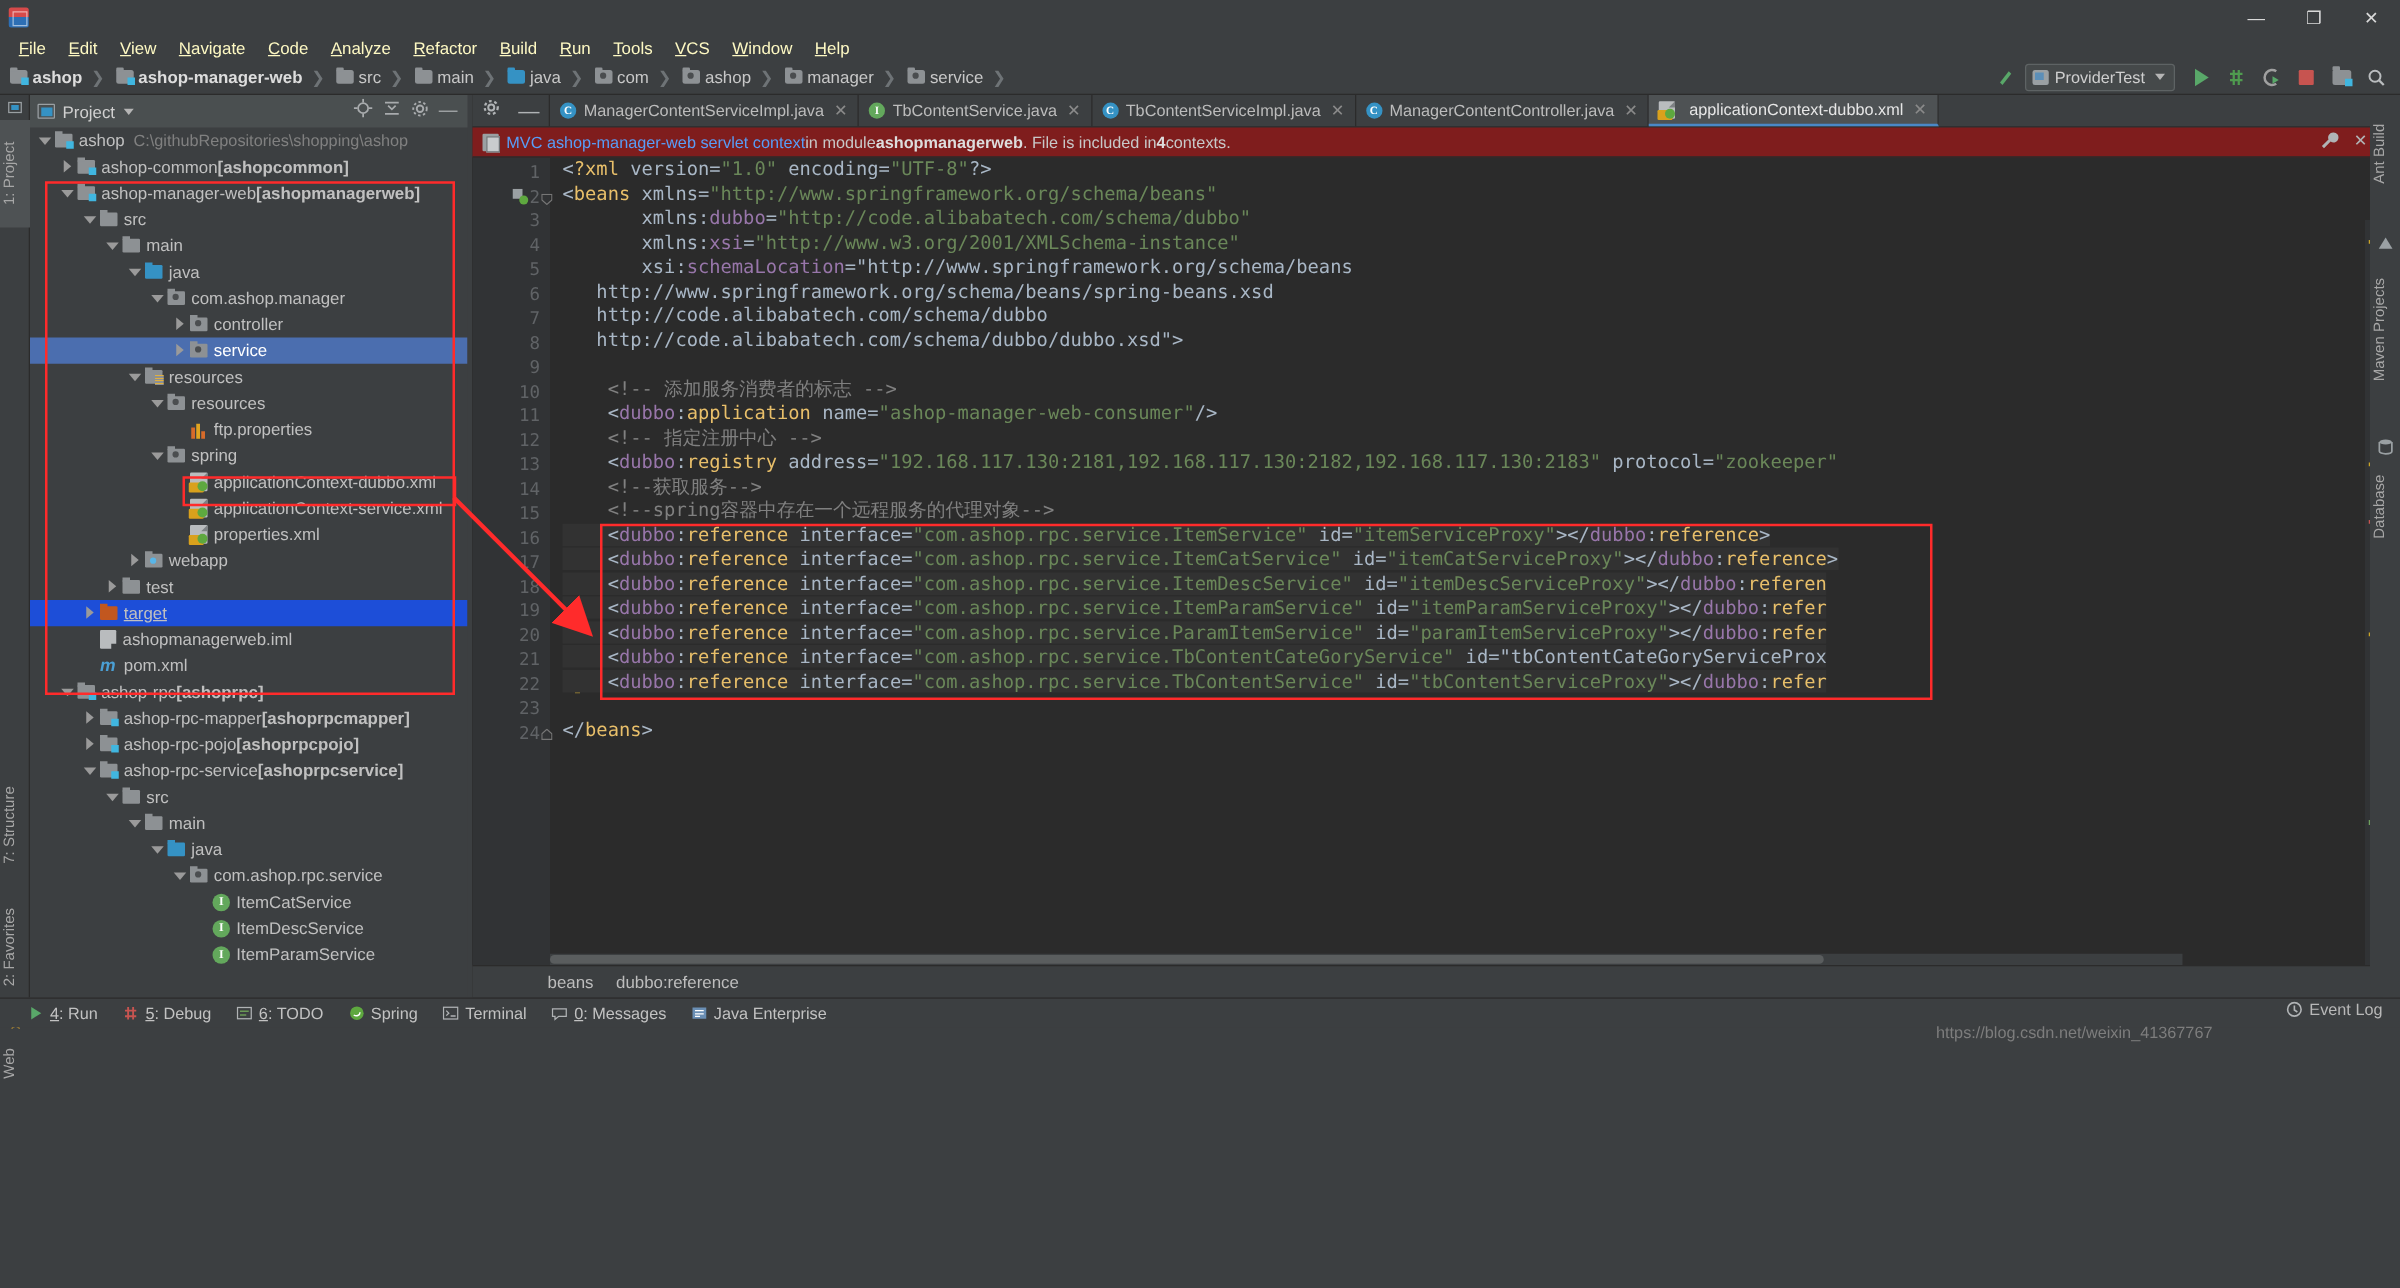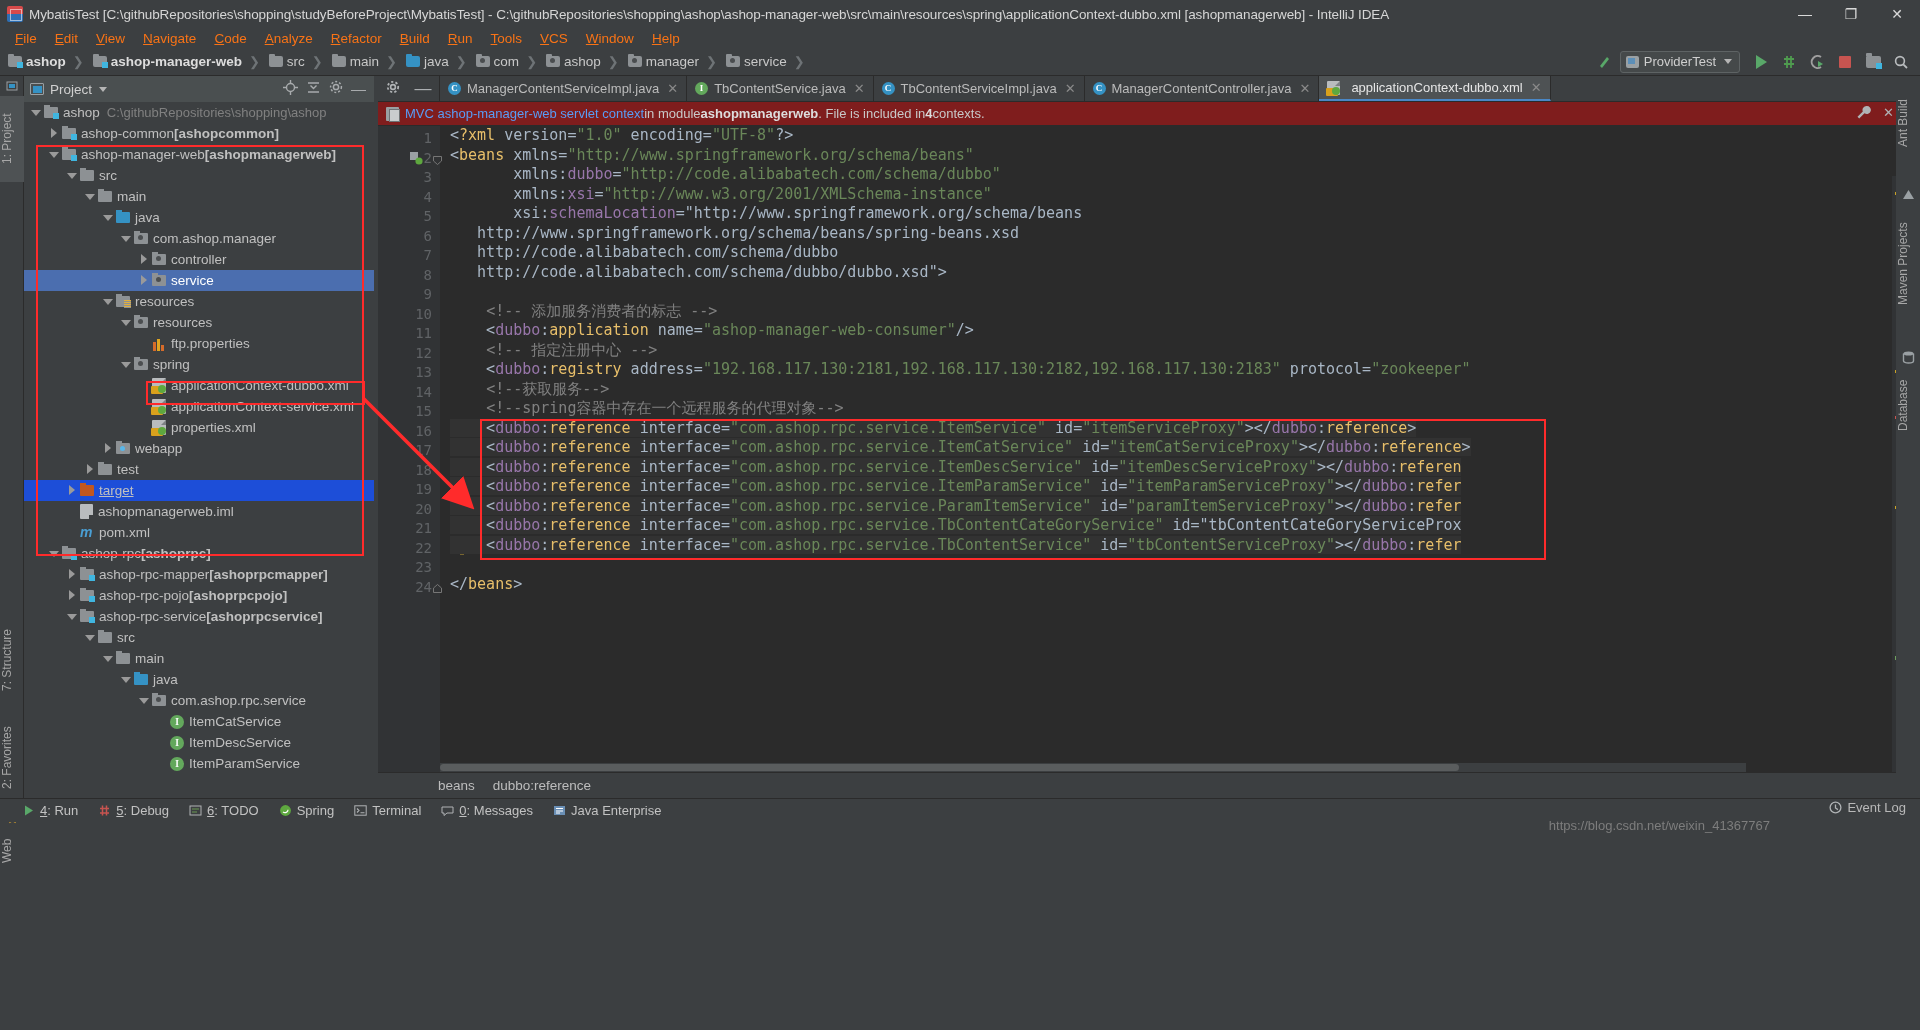--- a/index.html
+++ b/index.html
@@ -29,21 +29,21 @@
   .title-text { font-size:13.5px; color:#d6d6d6; white-space:nowrap; letter-spacing:-.1px;}
   .win-btns { margin-left:auto; display:flex; height:28px; }
   .win-btn { width:46px; height:28px; display:flex; align-items:center; justify-content:center;
              color:#d9d9d9; font-size:14px; }
 
   
   .menubar {
     position:absolute; left:0; top:28px; width:1920px; height:20px;
     background:#3c3f41; display:flex; align-items:center; padding-left:6px;
   }
-  .menu-item { font-size:13.5px; color:#f97316; padding:0 9px; white-space:nowrap; }
+  .menu-item { font-size:13.5px; color:#fef9c3; padding:0 9px; white-space:nowrap; }
   .menu-item u { text-decoration:underline; }
 
   
   .navbar {
     position:absolute; left:0; top:48px; width:1920px; height:28px;
     background:#3c3f41; display:flex; align-items:center; padding-left:8px;
     border-bottom:1px solid #2b2b2b;
   }
   .crumb { display:flex; align-items:center; height:28px; padding-right:4px; position:relative;}
   .crumb .lbl { font-size:13.5px; color:#c8c8c8; margin-left:4px; white-space:nowrap;}
@@ -194,21 +194,20 @@
   .wm { position:absolute; right:150px; top:818px; font-size:13px; color:#7d7d7d; }
   .evtlog{position:absolute;right:14px;top:800px;font-size:13px;color:#b8b8b8;display:flex;align-items:center;gap:5px;}
 </style>
 </head>
 <body>
 
 <div id="app">
 
   <div class="titlebar">
     <div class="title-ico"></div>
-    <span class="title-text">MybatisTest [C:\githubRepositories\shopping\studyBeforeProject\MybatisTest] - C:\githubRepositories\shopping\ashop\ashop-manager-web\src\main\resources\spring\applicationContext-dubbo.xml [ashopmanagerweb] - IntelliJ IDEA</span>
     <div class="win-btns">
       <div class="win-btn">—</div>
       <div class="win-btn">❐</div>
       <div class="win-btn close">✕</div>
     </div>
   </div>
 
   <div class="menubar" id="menubar">
       <span class="menu-item"><u>F</u>ile</span>
       <span class="menu-item"><u>E</u>dit</span>

